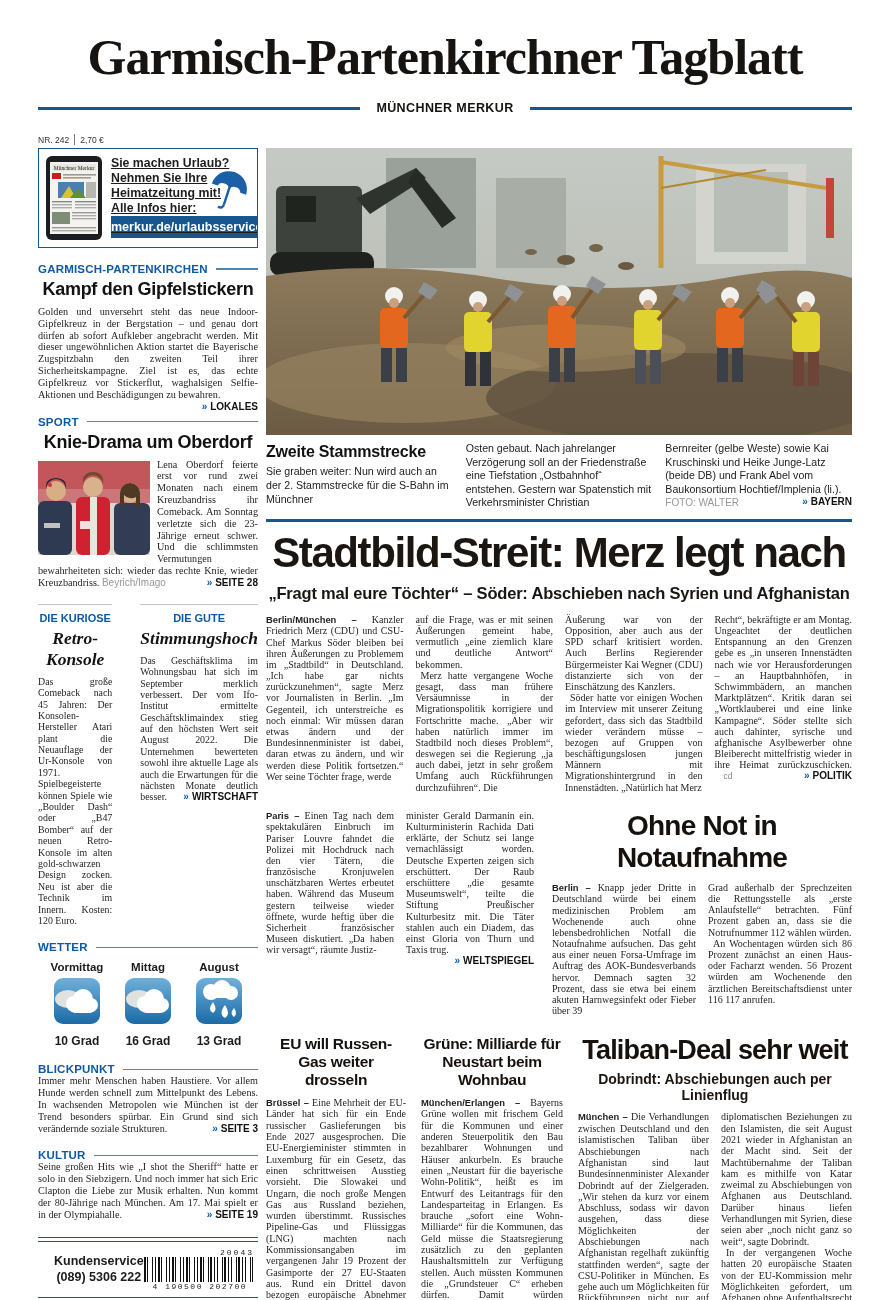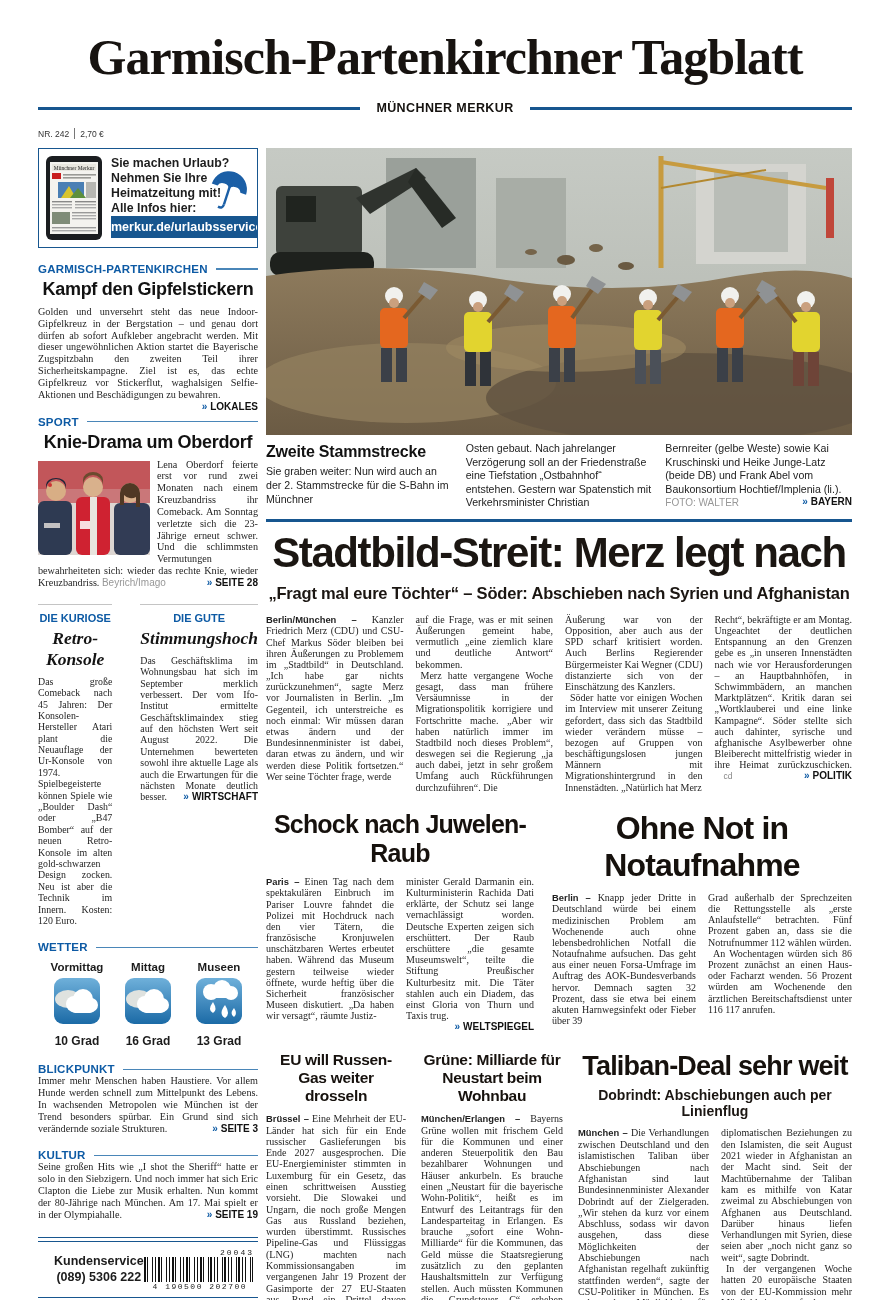--- a/index.html
+++ b/index.html
@@ -14,42 +14,42 @@
   
   .masthead {
     font-family:"Liberation Serif", serif; font-weight:bold;
     font-size:50px; letter-spacing:-1px; color:#171310;
     text-align:center; white-space:nowrap; line-height:1.1; margin-top:14px;
   }
   .brand-row { display:flex; align-items:center; gap:16px; margin-top:16px; }
   .brand-row .rule { flex:1; height:3px; background:#17568f; }
   .brand { font-weight:bold; font-size:12.5px; letter-spacing:.4px; color:#15120f; }
   .date-row { position:relative; text-align:center; margin-top:5px; height:18px; }
-  .issue { position:absolute; left:0; top:8px; font-size:8.5px; color:#333; display:flex; align-items:center; gap:5px; }
+  .issue { position:absolute; left:0; top:14px; font-size:8.5px; color:#333; display:flex; align-items:center; gap:5px; }
   .issue .sep { width:1px; height:11px; background:#777; }
   .date { font-weight:bold; font-size:13px; color:#15120f; }
 
   
   .cols { display:grid; grid-template-columns:220px 586px; column-gap:8px; margin-top:10px; }
 
   
   .kicker { display:flex; align-items:center; color:#0d5aa4; font-weight:bold; font-size:11.5px; letter-spacing:.2px; }
   .kicker::after { content:""; flex:1; height:1.5px; background:#4a86b8; margin-left:8px; }
   .serif { font-family:"Liberation Serif", serif; font-size:10.2px; line-height:1.16; text-align:justify; hyphens:auto; color:#1e1e1e; }
   .prelined { white-space:pre-line; }
   .ref { float:right; font-weight:bold; font-size:10px; font-family:"Liberation Sans",sans-serif; color:#111; margin-left:6px; }
   .ref .mk { color:#0d5aa4; font-style:normal; margin-right:3px; }
   .credit { font-size:10px; color:#979797; font-family:"Liberation Sans",sans-serif; }
   .dl { font-weight:bold; font-family:"Liberation Sans",sans-serif; font-size:9.4px; }
   .sig { font-size:8.5px; color:#888; font-family:"Liberation Sans",sans-serif;margin-left:9px; }
 
   
   .adbox { border:1.5px solid #17568f; height:100px; display:flex; position:relative; overflow:hidden; }
   .adbox .tab { width:70px; flex:0 0 70px; display:flex; align-items:center; justify-content:center; }
-  .adbox .adtxt { flex:1; display:flex; flex-direction:column; padding:7px 4px 16px 2px; }
+  .adbox .adtxt { flex:1; display:flex; flex-direction:column; padding:7px 4px 16px 2px;text-decoration:underline; }
   .adline { font-weight:bold; font-size:12.3px; line-height:1.22; color:#1d1d1d; }
   .adurl { margin-top:auto; background:#17568f; color:#fff; font-weight:bold; font-size:12.5px; text-align:center; padding:4px 0; }
   .umb { position:absolute; right:8px; top:22px; }
 
   .side-head { font-size:18px; font-weight:bold; letter-spacing:-.3px; text-align:center; margin:4px 0 6px; color:#121212; }
   .section { margin-top:15px; }
   .sportimg { float:left; margin:2px 7px 2px 0; }
 
   .mini { display:grid; grid-template-columns:1fr 1fr; column-gap:28px; margin-top:15px; }
   .mini-col { border-top:1px solid #c4c4c4; padding-top:7px; }
@@ -78,21 +78,21 @@
   .main-rule { height:3px; background:#17568f; margin:9px 0 10px; }
 
   .lead-head { font-size:42px; font-weight:bold; letter-spacing:-1.4px; text-align:center; color:#1b1612; line-height:1.02; }
   .lead-sub { font-size:16.5px; font-weight:bold; letter-spacing:-.2px; text-align:center; margin:9px 0 11px; color:#1b1612; }
   .fourcol { display:grid; grid-template-columns:repeat(4,1fr); column-gap:12px; }
   .fourcol .serif, .twocol .serif { font-size:10px; line-height:1.12; }
 
   .story-row { display:grid; grid-template-columns:268px 1fr; column-gap:18px; margin-top:17px; }
   .story-head { font-weight:bold; text-align:center; letter-spacing:-.8px; color:#16110d; margin-bottom:8px; }
   .h-louvre { font-size:25px; }
-  .h-notauf { font-size:32px; }
+  .h-notauf { font-size:28px; }
   .twocol { display:grid; grid-template-columns:1fr 1fr; column-gap:12px; }
 
   .bottom-row { display:grid; grid-template-columns:140px 142px 1fr; column-gap:15px; margin-top:19px; }
   .small-head { font-size:15.5px; font-weight:bold; text-align:center; letter-spacing:-.3px; line-height:1.15; margin-bottom:8px; color:#16110d; }
   .bottom-row .serif { font-size:10px; line-height:1.13; }
   .tal-head { font-size:27px; font-weight:bold; text-align:center; letter-spacing:-.8px; color:#16110d; }
   .tal-sub { font-size:14px; font-weight:bold; text-align:center; margin:5px 0 8px; color:#1b1612; }
 </style>
 </head>
 <body>
@@ -187,21 +187,21 @@
                 <path d="M82 32 a10 10 0 0 1 20 0 l0 14 l-4 0 l0 -10 a10 10 0 0 1 -12 -2 l0 10 l-4 0 Z" fill="#4f3824"></path>
                 <rect x="6" y="62" width="16" height="5" fill="#e8e4de" opacity=".8"></rect>
                 <rect x="42" y="60" width="10" height="8" fill="#fff" opacity=".85"></rect>
               </svg></span><span>Lena Oberdorf feierte erst vor rund zwei Monaten nach einem Kreuzbandriss ihr Comeback. Am Sonntag verletzte sich die 23-Jährige erneut schwer. Und die schlimmsten Vermutungen bewahrheiteten sich: wieder das rechte Knie, wieder Kreuzbandriss.</span> <span class="credit">Beyrich/Imago</span><span class="ref"><i class="mk">»</i><b>SEITE 28</b></span></p>
       </div>
 
       <div class="mini">
         <div class="mini-col">
           <div class="mini-kicker">DIE KURIOSE</div>
           <h3 class="mini-head">Retro-Konsole</h3>
-          <p class="serif">Das große Comeback nach 45 Jahren: Der Konsolen-Hersteller Atari plant die Neuauflage der Ur-Konsole von 1974. Spielbegeisterte können Spiele wie „Boulder Dash“ oder „B47 Bomber“ auf der neuen Retro-Konsole im alten gold-schwarzen Design zocken. Neu ist aber die Technik im Innern. Kosten: 120 Euro.</p>
+          <p class="serif">Das große Comeback nach 45 Jahren: Der Konsolen-Hersteller Atari plant die Neuauflage der Ur-Konsole von 1971. Spielbegeisterte können Spiele wie „Boulder Dash“ oder „B47 Bomber“ auf der neuen Retro-Konsole im alten gold-schwarzen Design zocken. Neu ist aber die Technik im Innern. Kosten: 120 Euro.</p>
         </div>
         <div class="mini-col">
           <div class="mini-kicker">DIE GUTE</div>
           <h3 class="mini-head">Stimmungshoch</h3>
           <p class="serif"><span>Das Geschäftsklima im Wohnungsbau hat sich im September merklich verbessert. Der vom Ifo-Institut ermittelte Geschäftsklimaindex stieg auf den höchsten Wert seit August 2022. Die Unternehmen bewerteten sowohl ihre aktuelle Lage als auch die Erwartungen für die nächsten Monate deutlich besser.</span><span class="ref"><i class="mk">»</i><b>WIRTSCHAFT</b></span></p>
         </div>
       </div>
 
       <div class="section">
         <div class="kicker">WETTER</div>
@@ -230,21 +230,21 @@
                 <rect width="46" height="46" rx="9" fill="url(#wb1)"></rect>
                 <ellipse cx="14" cy="21" rx="13" ry="9" fill="#dfe2df"></ellipse>
                 <circle cx="20" cy="26" r="8" fill="#fff"></circle>
                 <circle cx="29" cy="21" r="10" fill="#fff"></circle>
                 <circle cx="37" cy="27" r="7" fill="#fff"></circle>
                 <rect x="16" y="25" width="25" height="10" rx="5" fill="#fff"></rect>
               </svg>
             <div class="wx-temp">16 Grad</div>
           </div>
           <div class="wx-item">
-            <div class="wx-label">Museen</div>
+            <div class="wx-label">August</div>
             <svg width="46" height="46" viewBox="0 0 46 46">
                 <rect width="46" height="46" rx="9" fill="url(#wb1)"></rect>
                 <circle cx="15" cy="14" r="8" fill="#fff"></circle>
                 <circle cx="26" cy="11" r="9" fill="#fff"></circle>
                 <circle cx="35" cy="15" r="7" fill="#fff"></circle>
                 <rect x="10" y="12" width="30" height="8" rx="4" fill="#fff"></rect>
                 <path d="M17 24 q5 8 0 11 q-6 -3 0 -11Z" fill="#fff"></path>
                 <path d="M29 27 q6 9 0 13 q-7 -4 0 -13Z" fill="#fff"></path>
                 <path d="M38 30 q4 6 0 9 q-5 -3 0 -9Z" fill="#fff"></path>
               </svg>
@@ -396,21 +396,20 @@
           <p class="serif"><span class="prelined">auf die Frage, was er mit seinen Äußerungen gemeint habe, vermutlich „eine ziemlich klare und deutliche Antwort“ bekommen.
  Merz hatte vergangene Woche gesagt, dass man frühere Versäumnisse in der Migrationspolitik korrigiere und Fortschritte mache. „Aber wir haben natürlich immer im Stadtbild noch dieses Problem“, deswegen sei die Regierung „ja auch dabei, jetzt in sehr großem Umfang auch Rückführungen durchzuführen“. Die</span></p>
           <p class="serif"><span class="prelined">Äußerung war von der Opposition, aber auch aus der SPD scharf kritisiert worden. Auch Berlins Regierender Bürgermeister Kai Wegner (CDU) distanzierte sich von der Einschätzung des Kanzlers.
  Söder hatte vor einigen Wochen im Interview mit unserer Zeitung gefordert, dass sich das Stadtbild wieder verändern müsse – bezogen auf Gruppen von beschäftigungslosen jungen Männern mit Migrationshintergrund in den Innenstädten. „Natürlich hat Merz</span></p>
           <p class="serif"><span class="prelined">Recht“, bekräftigte er am Montag. Ungeachtet der deutlichen Entspannung an den Grenzen gebe es „in unseren Innenstädten nach wie vor Herausforderungen – an Hauptbahnhöfen, in Schwimmbädern, an manchen Marktplätzen“. Kritik daran sei „Wortklauberei und eine linke Kampagne“. Söder stellte sich auch dahinter, syrische und afghanische Asylbewerber ohne Bleiberecht mittelfristig wieder in ihre Heimat zurückzuschicken.</span> <span class="sig">cd</span><span class="ref"><i class="mk">»</i><b>POLITIK</b></span></p>
         </div>
       </article>
 
       <div class="story-row">
         <article>
-          <h2 class="story-head h-louvre">Schock nach Juwelen-Raub</h2>
           <div class="twocol">
             <p class="serif"><b class="dl">Paris –</b> <span class="prelined">Einen Tag nach dem spektakulären Einbruch im Pariser Louvre fahndet die Polizei mit Hochdruck nach den vier Tätern, die französische Kronjuwelen unschätzbaren Wertes erbeutet haben. Während das Museum gestern teilweise wieder öffnete, wurde heftig über die Sicherheit französischer Museen diskutiert. „Da haben wir versagt“, räumte Justiz-</span></p>
             <p class="serif"><span class="prelined">minister Gerald Darmanin ein. Kulturministerin Rachida Dati erklärte, der Schutz sei lange vernachlässigt worden. Deutsche Experten zeigen sich erschüttert. Der Raub erschüttere „die gesamte Museumswelt“, teilte die Stiftung Preußischer Kulturbesitz mit. Die Täter stahlen auch ein Diadem, das einst Gloria von Thurn und Taxis trug.</span><span class="ref"><i class="mk">»</i><b>WELTSPIEGEL</b></span></p>
           </div>
         </article>
         <article>
           <h2 class="story-head h-notauf">Ohne Not in Notaufnahme</h2>
           <div class="twocol">
             <p class="serif"><b class="dl">Berlin –</b> <span class="prelined">Knapp jeder Dritte in Deutschland würde bei einem medizinischen Problem am Wochenende auch ohne lebensbedrohlichen Notfall die Notaufnahme aufsuchen. Das geht aus einer neuen Forsa-Umfrage im Auftrag des AOK-Bundesverbands hervor. Demnach sagten 32 Prozent, dass sie etwa bei einem akuten Harnwegsinfekt oder Fieber über 39</span></p>
             <p class="serif"><span class="prelined">Grad außerhalb der Sprechzeiten die Rettungsstelle als „erste Anlaufstelle“ betrachten. Fünf Prozent gaben an, dass sie die Notrufnummer 112 wählen würden.

